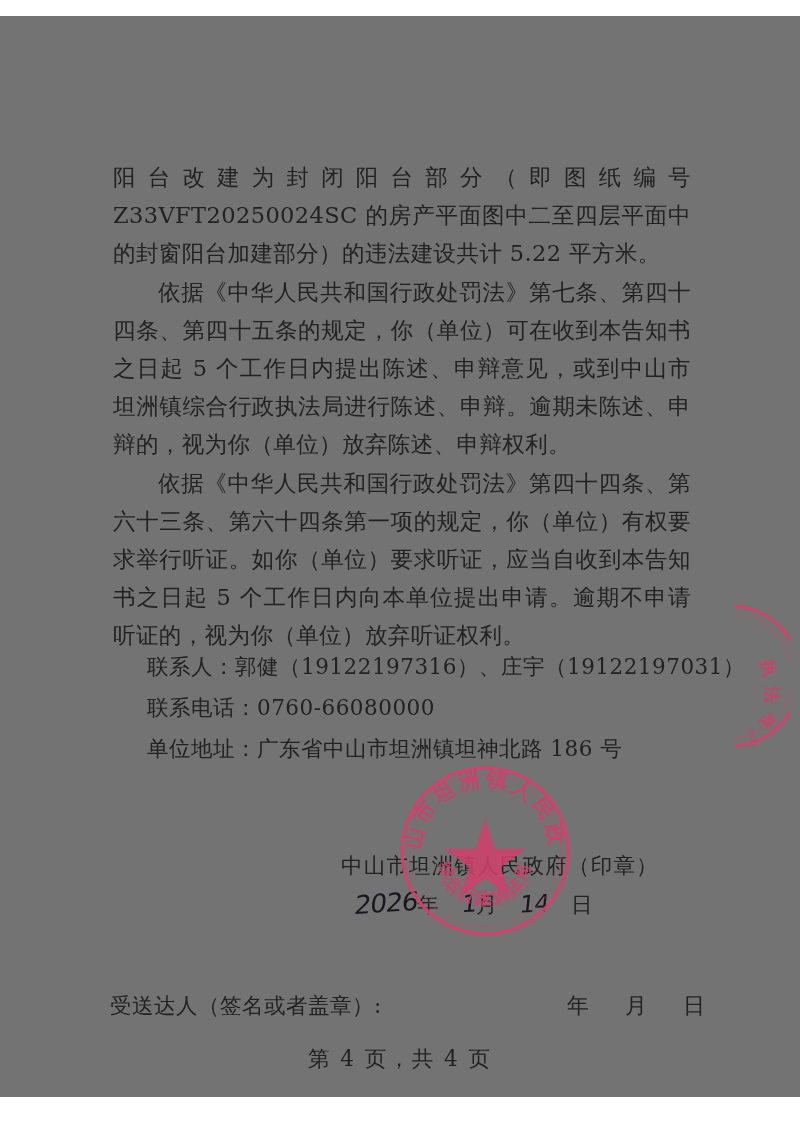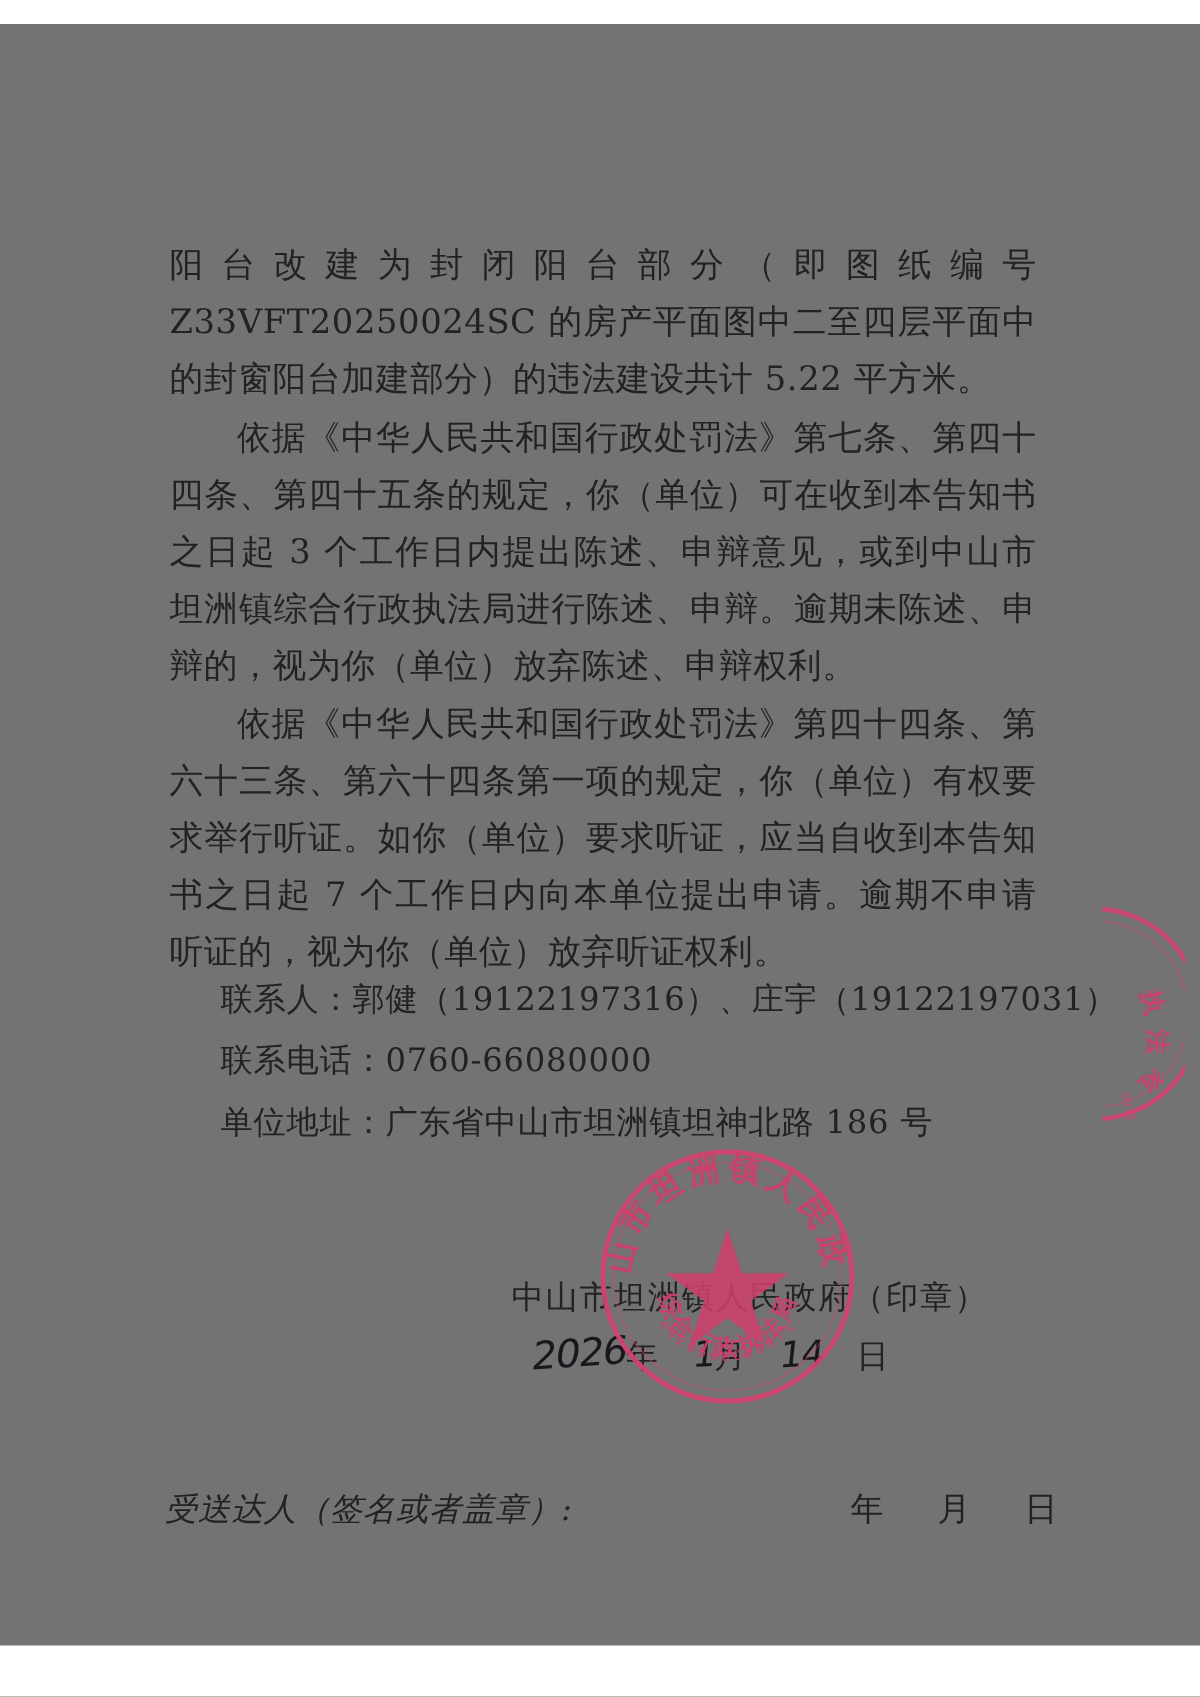--- a/index.html
+++ b/index.html
@@ -101,21 +101,20 @@
   
   .footer-receiver {
     position: absolute;
     left: 110px;
     top: 975px;
     font-size: 21.5px;
     color: #222222;
     letter-spacing: 0.5px;
     white-space: nowrap;
     font-family: "DejaVu Serif", "Liberation Serif", serif;
-    font-style: italic;
   }
   .footer-date {
     position: absolute;
     left: 567px;
     top: 975px;
     font-size: 22px;
     color: #222222;
     white-space: nowrap;
     font-family: "DejaVu Serif", "Liberation Serif", serif;
   }
@@ -155,22 +154,22 @@
   }
   .seal-svg { width: 100%; height: 100%; display: block; }
 </style>
 </head>
 <body>
 
 <div class="page">
 
   <div class="doc-body">
     <p class="para">阳台改建为封闭阳台部分（即图纸编号 Z33VFT20250024SC 的房产平面图中二至四层平面中的封窗阳台加建部分）的违法建设共计 5.22 平方米。</p>
-    <p class="para indent">依据《中华人民共和国行政处罚法》第七条、第四十四条、第四十五条的规定，你（单位）可在收到本告知书之日起 3 个工作日内提出陈述、申辩意见，或到中山市坦洲镇综合行政执法局进行陈述、申辩。逾期未陈述、申辩的，视为你（单位）放弃陈述、申辩权利。</p>
-    <p class="para indent">依据《中华人民共和国行政处罚法》第四十四条、第六十三条、第六十四条第一项的规定，你（单位）有权要求举行听证。如你（单位）要求听证，应当自收到本告知书之日起 7 个工作日内向本单位提出申请。逾期不申请听证的，视为你（单位）放弃听证权利。</p>
+    <p class="para indent">依据《中华人民共和国行政处罚法》第七条、第四十四条、第四十五条的规定，你（单位）可在收到本告知书之日起 5 个工作日内提出陈述、申辩意见，或到中山市坦洲镇综合行政执法局进行陈述、申辩。逾期未陈述、申辩的，视为你（单位）放弃陈述、申辩权利。</p>
+    <p class="para indent">依据《中华人民共和国行政处罚法》第四十四条、第六十三条、第六十四条第一项的规定，你（单位）有权要求举行听证。如你（单位）要求听证，应当自收到本告知书之日起 5 个工作日内向本单位提出申请。逾期不申请听证的，视为你（单位）放弃听证权利。</p>
   </div>
 
   <div class="contact-block">
     <div class="contact-line">联系人：郭健（19122197316）、庄宇（19122197031）</div>
     <div class="contact-line">联系电话：0760-66080000</div>
     <div class="contact-line">单位地址：广东省中山市坦洲镇坦神北路 186 号</div>
   </div>
 
   <div class="seal-edge">
     <svg class="seal-svg" viewBox="0 0 150 150" aria-hidden="true">
@@ -227,14 +226,15 @@
       </text>
     </svg>
   </div>
 
   <div class="footer-receiver">受送达人（签名或者盖章）:</div>
 
   <div class="footer-date">
     <span>年</span><span>月</span><span>日</span>
   </div>
 
+  <div class="footer-pageno">第 4 页，共 4 页</div>
 
 </div>
 
 </body></html>

